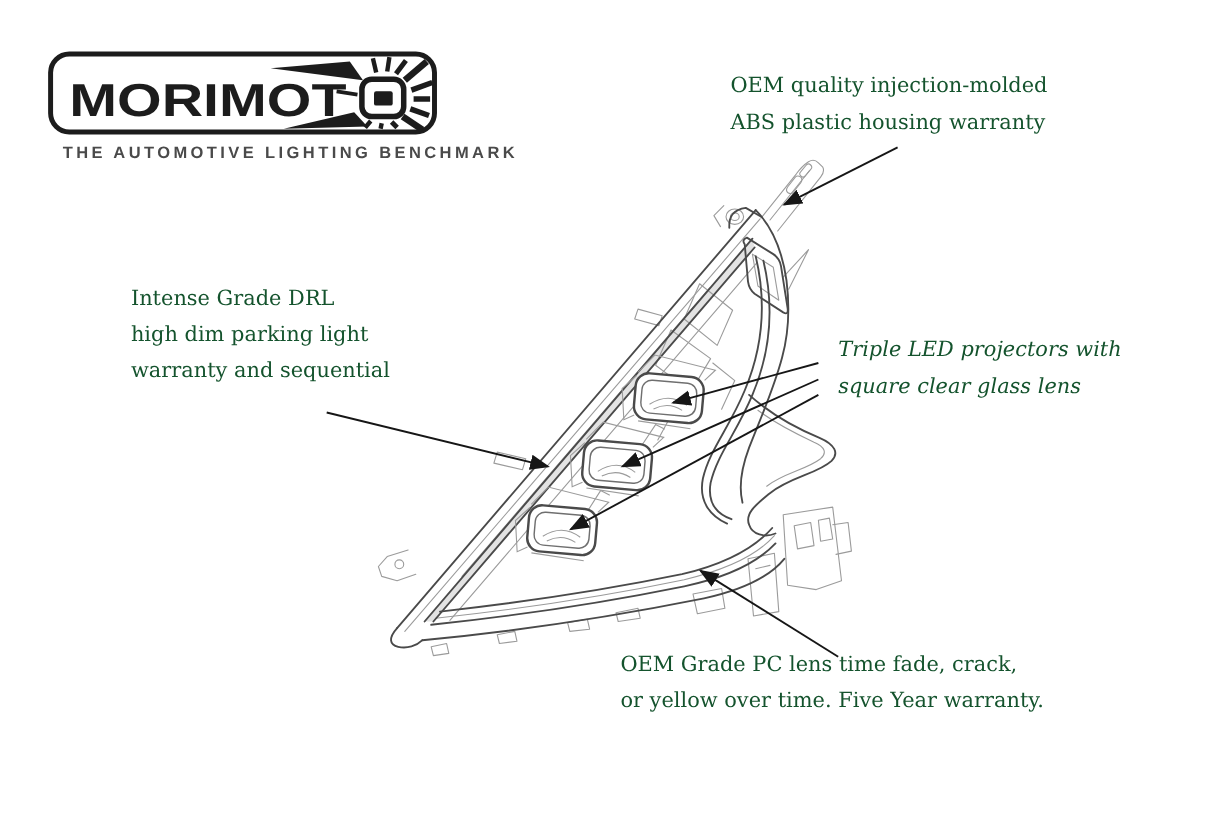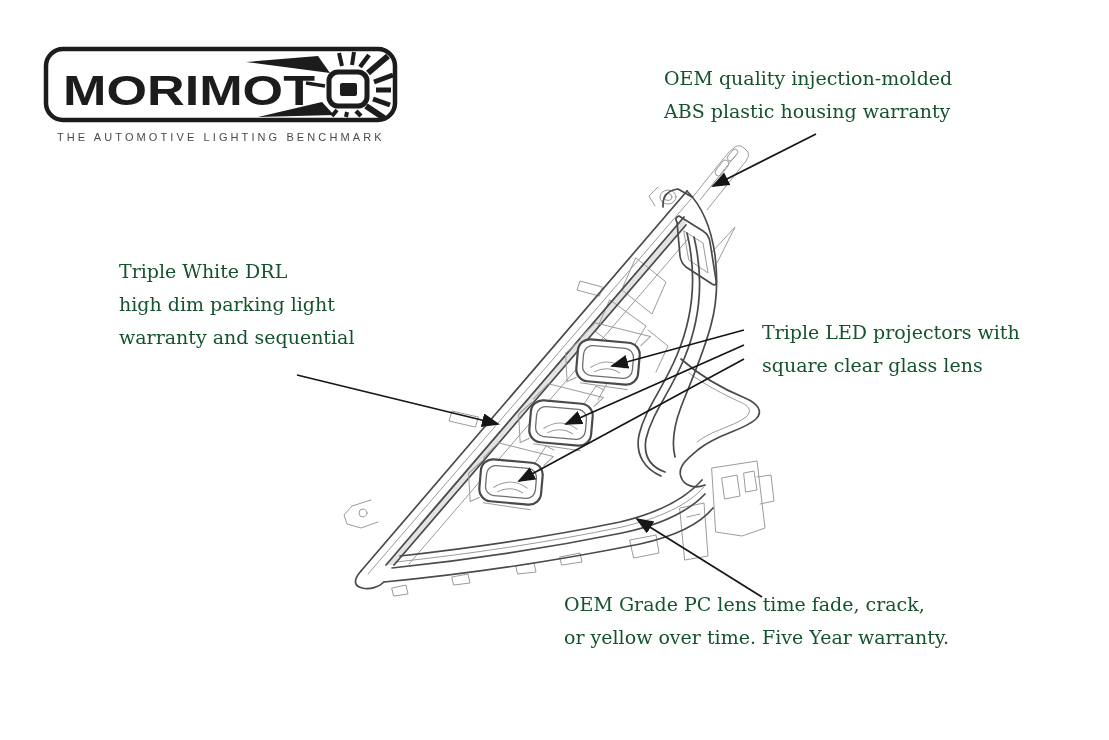--- a/index.html
+++ b/index.html
@@ -6,31 +6,31 @@
   .canvas{
     position:relative;width:1023px;height:740px;background:#ffffff;
     overflow:hidden;font-family:"DejaVu Serif", serif;
   }
   .art-svg{position:absolute;left:0;top:0;width:1109px;height:740px;}
   
   .logo-block{position:absolute;left:0;top:0;width:440px;height:160px;}
   .tagline{
     position:absolute;left:57px;top:131px;width:360px;
     font-family:"Liberation Sans", sans-serif;
-    font-size:11px;font-weight:normal;letter-spacing:3.1px;
+    font-size:15px;font-weight:bold;letter-spacing:3.1px;
     color:#4a4a4a;white-space:nowrap;
   }
   
   .note{
     position:absolute;color:#14532d;font-size:19px;line-height:33px;
     white-space:nowrap;
   }
   .note-housing{left:664px;top:62px;}
   .note-drl{left:119px;top:255px;}
-  .note-projectors{left:762px;top:316px;}
+  .note-projectors{left:762px;top:302px;font-style:italic;}
   .note-lens{left:564px;top:588px;}
 </style>
 </head>
 <body>
 
 <div class="canvas">
 
   <svg class="art-svg" viewBox="0 0 1109 740">
     <defs>
       <marker id="ah" markerUnits="userSpaceOnUse" markerWidth="20" markerHeight="16" refX="16" refY="7" orient="auto">
@@ -158,21 +158,21 @@
     </svg>
     <div class="tagline">THE AUTOMOTIVE LIGHTING BENCHMARK</div>
   </div>
 
   <div class="note note-housing">
     <div>OEM quality injection-molded</div>
     <div>ABS plastic housing warranty</div>
   </div>
 
   <div class="note note-drl">
-    <div>Triple White DRL</div>
+    <div>Intense Grade DRL</div>
     <div>high dim parking light</div>
     <div>warranty and sequential</div>
   </div>
 
   <div class="note note-projectors">
     <div>Triple LED projectors with</div>
     <div>square clear glass lens</div>
   </div>
 
   <div class="note note-lens">

